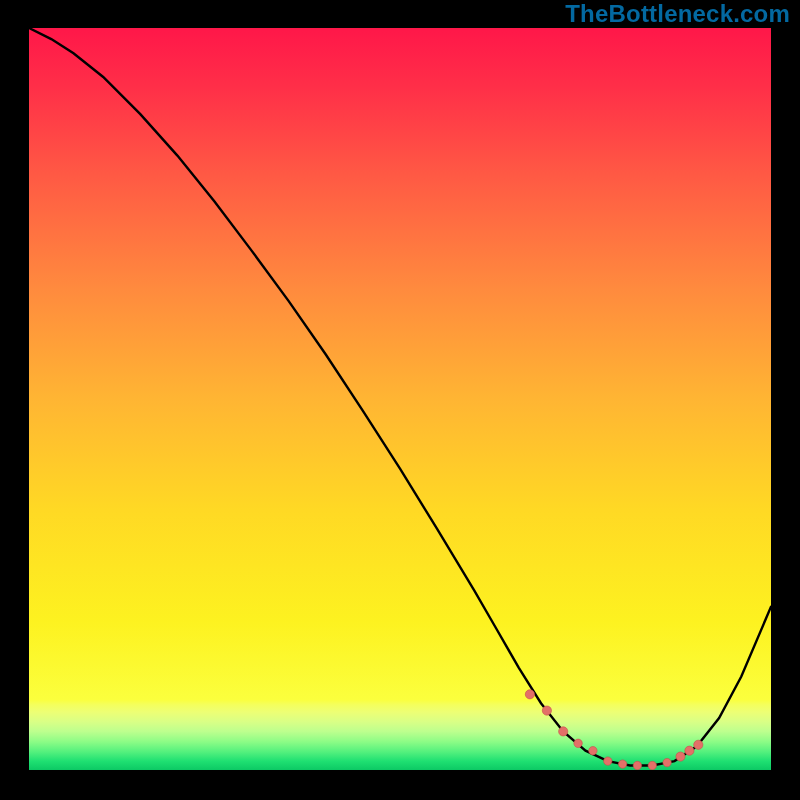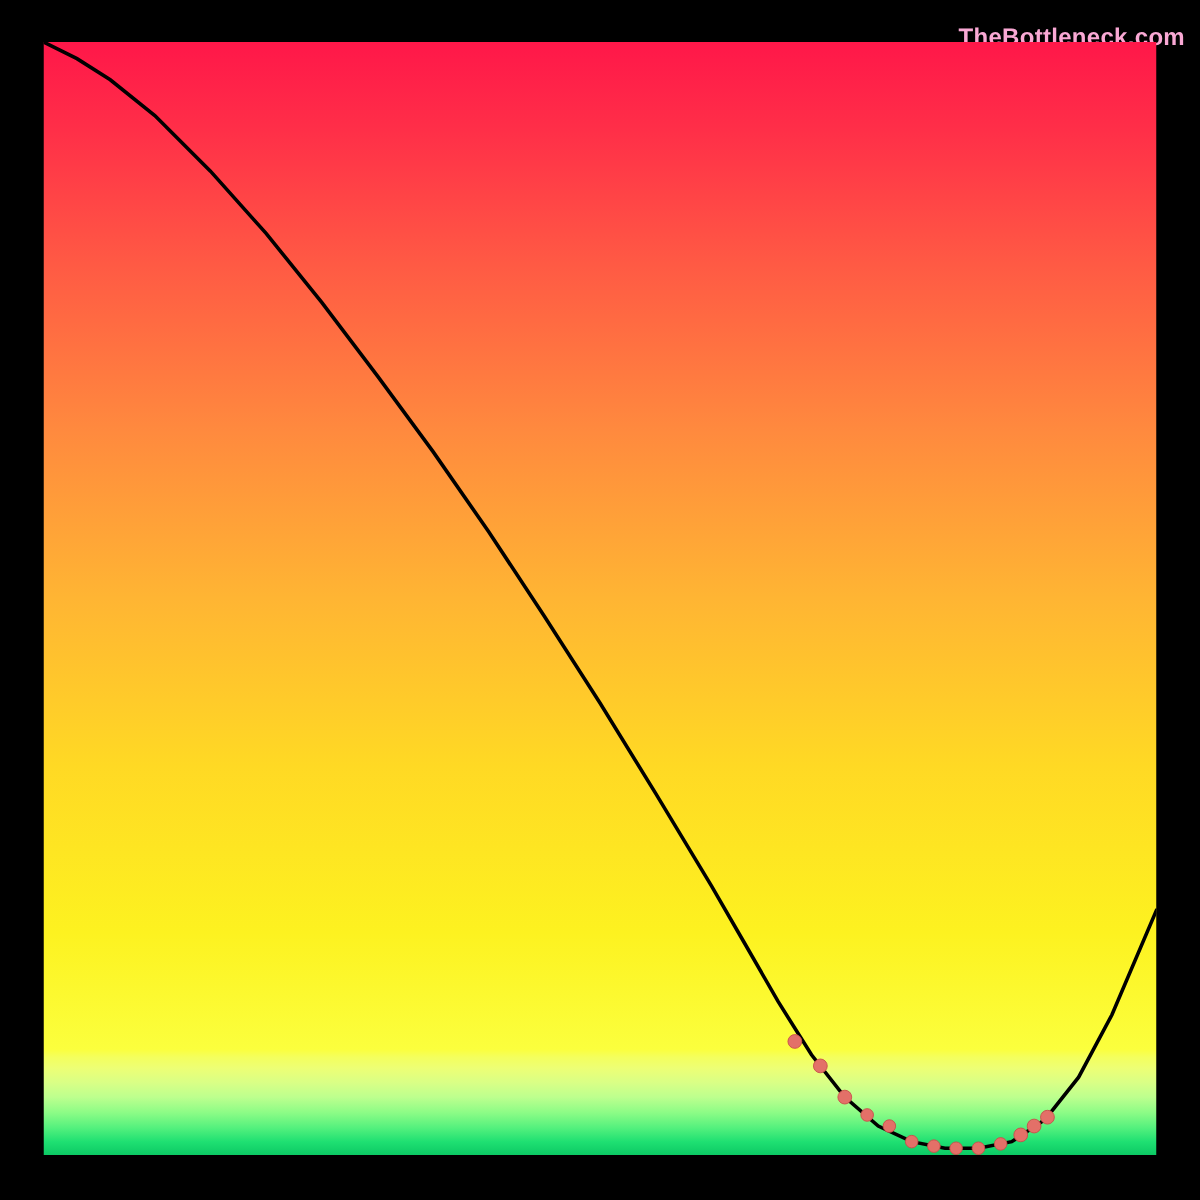--- a/index.html
+++ b/index.html
@@ -26,25 +26,25 @@
     width: 742px;
     height: 742px;
   }
   .plot svg {
     display: block;
     width: 742px;
     height: 742px;
   }
   .watermark {
     position: absolute;
-    top: 17px;
+    top: 0;
     right: 10px;
-    font-size: 16px;
+    font-size: 24px;
     font-weight: 600;
-    color: #f9a8d4;
+    color: #0369a1;
     letter-spacing: 0.2px;
     user-select: none;
   }
 </style>
 </head>
 <body>
 <div class="frame">
 
   <div class="watermark">TheBottleneck.com</div>
 

